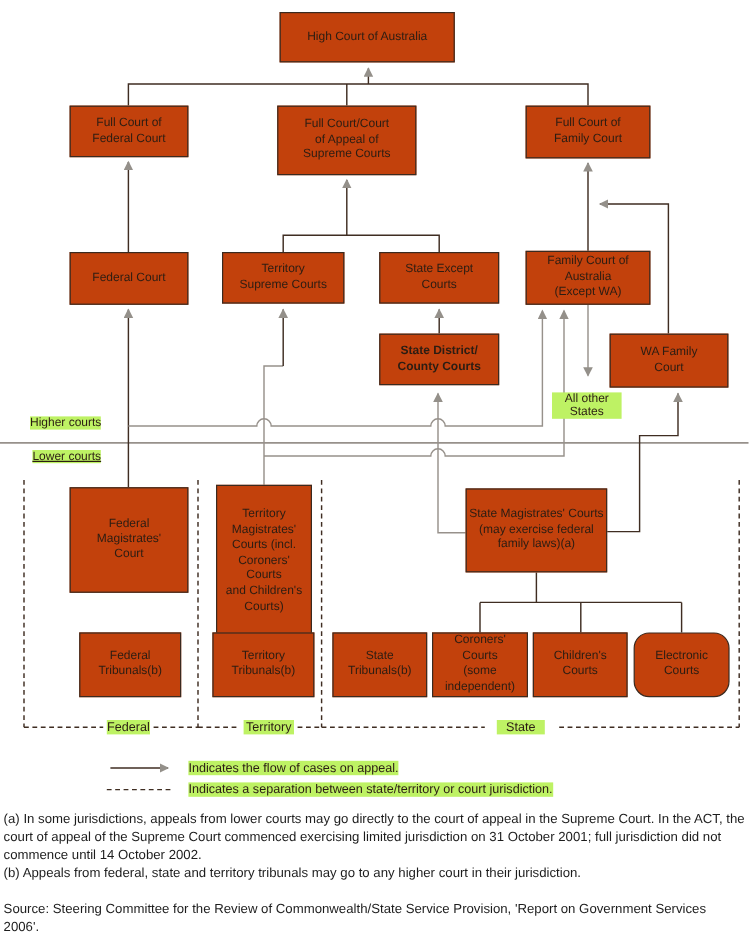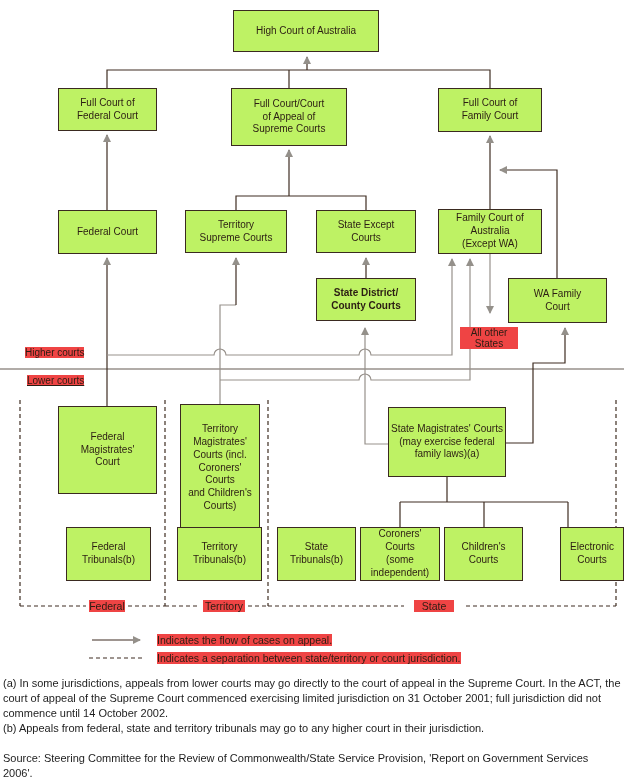--- a/index.html
+++ b/index.html
@@ -4,43 +4,43 @@
 <style>
   html,body{margin:0;padding:0;background:#fff;}
   #canvas{position:relative;width:624px;height:780px;background:#fff;
     font-family:"Liberation Sans", sans-serif;color:#2b1d13;overflow:hidden;}
   #wires{position:absolute;left:0;top:0;width:624px;height:780px;}
   .ln{fill:none;stroke-width:1.2px;}
   .d{stroke:#3f2d22;}
   .g{stroke:#97918b;}
   .sep{fill:none;stroke:#97918b;stroke-width:1.4px;}
   .dsh{stroke-dasharray:4 3;}
-  .bx{position:absolute;border:1px solid #3a2a20;background:#bef264;
+  .bx{position:absolute;border:1px solid #3a2a20;background:#c2410c;
     display:flex;align-items:center;justify-content:center;text-align:center;
     font-size:10px;line-height:1.28;white-space:pre-line;padding:2px;box-sizing:border-box;}
   #b-high{left:233px;top:10px;width:146px;height:42px;}
   #b-fcfed{left:58px;top:88px;width:99px;height:43px;}
   #b-fcapp{left:231px;top:88px;width:116px;height:58px;}
   #b-fcfam{left:438px;top:88px;width:104px;height:44px;}
   #b-fed{left:58px;top:210px;width:99px;height:44px;}
   #b-tsup{left:185px;top:210px;width:102px;height:43px;}
   #b-ssup{left:316px;top:210px;width:100px;height:43px;}
   #b-fca{left:438px;top:209px;width:104px;height:45px;}
   #b-dist{left:316px;top:278px;width:100px;height:43px;font-weight:bold;}
   #b-wa{left:508px;top:278px;width:99px;height:45px;}
   #b-fmag{left:58px;top:406px;width:99px;height:88px;}
   #b-tmag{left:180px;top:404px;width:80px;height:128px;}
   #b-smag{left:388px;top:407px;width:118px;height:70px;}
   #b-ftrib{left:66px;top:527px;width:85px;height:54px;}
   #b-ttrib{left:177px;top:527px;width:85px;height:54px;}
   #b-strib{left:277px;top:527px;width:79px;height:54px;}
   #b-cor{left:360px;top:527px;width:80px;height:54px;}
   #b-chi{left:444px;top:527px;width:79px;height:54px;}
-  #b-ele{left:560px;top:527px;width:64px;height:54px;}
-  .lbl{position:absolute;font-size:10px;color:#2b1d13;background:#ef4444;white-space:pre-line;}
+  #b-ele{left:528px;top:527px;width:80px;height:54px;border-radius:13px;}
+  .lbl{position:absolute;font-size:10px;color:#2b1d13;background:#bef264;white-space:pre-line;}
   #l-higher{left:25px;top:347px;}
   #l-lower{left:27px;top:375px;text-decoration:underline;}
   #l-allother{left:460px;top:327px;width:58px;text-align:center;}
   #l-fed{left:89px;top:600px;width:36px;text-align:center;font-size:10.5px;}
   #l-ter{left:203px;top:600px;width:42px;text-align:center;font-size:10.5px;}
   #l-sta{left:414px;top:600px;width:40px;text-align:center;font-size:10.5px;}
   #lg1{left:157px;top:634px;font-size:10.5px;}
   #lg2{left:157px;top:652px;font-size:10.5px;}
   #fnotes{position:absolute;left:3px;top:676px;width:618px;font-size:11px;
     line-height:15px;color:#1d1d1d;}

